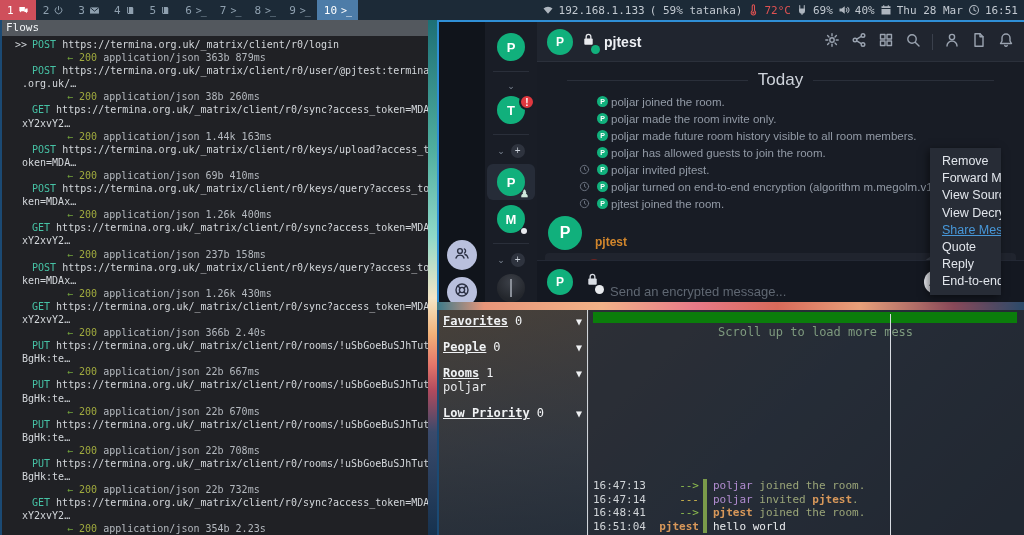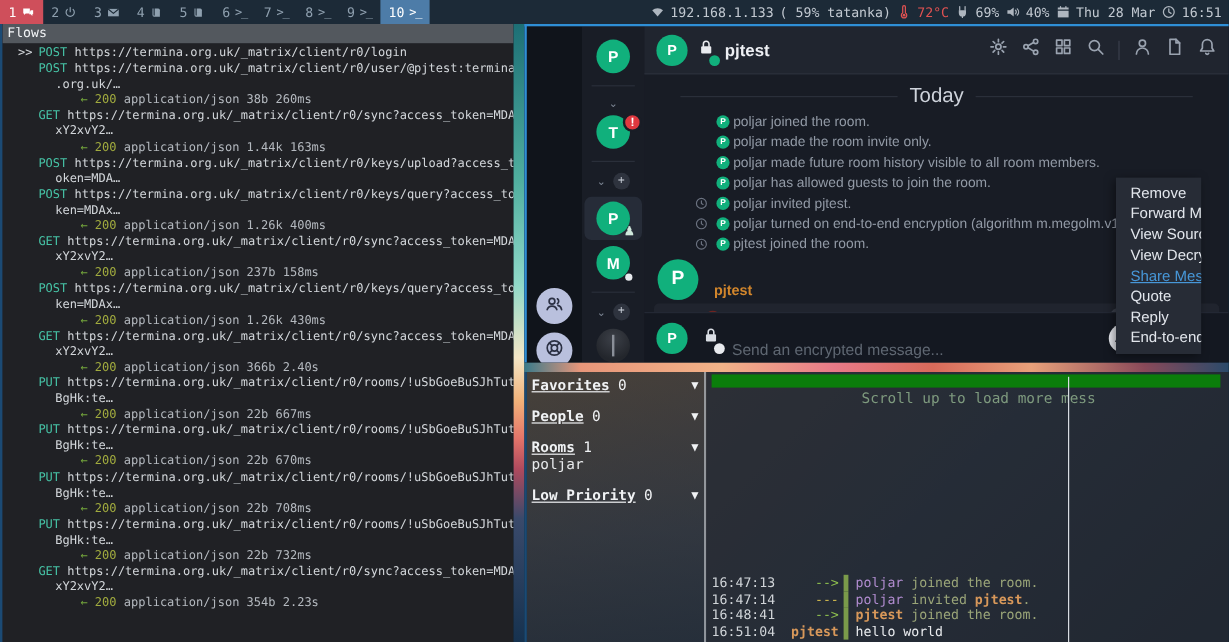--- a/index.html
+++ b/index.html
@@ -22,21 +22,21 @@
   .sicon.red { color:#e05252; }
 
   
   .mitm { position:absolute; left:0; top:20px; width:428px; height:515px; background:#202125; border-left:2px solid #1b4a74; overflow:hidden; font-family:"DejaVu Sans Mono",monospace; font-size:10px; }
   .mitm-header { height:16px; background:#53585e; color:#f2f4f6; padding-left:4px; line-height:16px; font-size:11px; }
   .flowlist { padding-top:2px; }
   .fl-line { line-height:13.1px; white-space:pre; color:#d3d7db; }
   .fl-l1 { padding-left:13px; }
   .fl-marker { display:inline-block; width:17px; color:#d0d4d8; }
   .fl-method { color:#46c2a5; }
-  .fl-l2 { padding-left:44px; color:#d3d7db; }
+  .fl-l2 { padding-left:20px; color:#d3d7db; }
   .fl-l3 { padding-left:65px; }
   .fl-arrow { color:#74a63c; }
   .fl-code { color:#a0aa3e; }
   .fl-rest { color:#b4b9bf; }
 
   
   .gap-v { position:absolute; left:428px; top:20px; width:9px; height:515px; background:linear-gradient(180deg,#1d6f75 0%,#4fae9e 25%,#8fd8c8 42%,#f4e6c6 54%,#f2b279 61%,#e4756a 67%,#b04a5e 72%,#3a4a6b 80%,#16324f 100%); }
   .gap-h { position:absolute; left:437px; top:302px; width:587px; height:8px; background:linear-gradient(90deg,#3a7a8a 0%,#e8967a 8%,#f2b288 28%,#e87a88 44%,#d86a5a 58%,#e8a07a 72%,#8a4a5a 88%,#2a4a6a 100%); }
 
   
@@ -245,34 +245,36 @@
         </span>
       <span>16:51</span>
     </div>
   </div>
 
   <div class="mitm">
     <div class="mitm-header">Flows</div>
     <div class="flowlist">
         <div>
           <div class="fl-line fl-l1"><span class="fl-marker">&gt;&gt;</span><span class="fl-method">POST</span> <span class="fl-url">https://termina.org.uk/_matrix/client/r0/login</span></div>
+          <div class="fl-line fl-l3"><span class="fl-arrow">← </span><span class="fl-code">200</span> <span class="fl-rest">application/json 363b 879ms</span></div>
         </div>
         <div>
           <div class="fl-line fl-l1"><span class="fl-marker"></span><span class="fl-method">POST</span> <span class="fl-url">https://termina.org.uk/_matrix/client/r0/user/@pjtest:termina</span></div>
           <div class="fl-line fl-l2">.org.uk/…</div>
           <div class="fl-line fl-l3"><span class="fl-arrow">← </span><span class="fl-code">200</span> <span class="fl-rest">application/json 38b 260ms</span></div>
         </div>
         <div>
           <div class="fl-line fl-l1"><span class="fl-marker"></span><span class="fl-method">GET</span> <span class="fl-url">https://termina.org.uk/_matrix/client/r0/sync?access_token=MDA</span></div>
           <div class="fl-line fl-l2">xY2xvY2…</div>
           <div class="fl-line fl-l3"><span class="fl-arrow">← </span><span class="fl-code">200</span> <span class="fl-rest">application/json 1.44k 163ms</span></div>
         </div>
         <div>
           <div class="fl-line fl-l1"><span class="fl-marker"></span><span class="fl-method">POST</span> <span class="fl-url">https://termina.org.uk/_matrix/client/r0/keys/upload?access_t</span></div>
           <div class="fl-line fl-l2">oken=MDA…</div>
+          <div class="fl-line fl-l3"><span class="fl-arrow">← </span><span class="fl-code">200</span> <span class="fl-rest">application/json 69b 410ms</span></div>
         </div>
         <div>
           <div class="fl-line fl-l1"><span class="fl-marker"></span><span class="fl-method">POST</span> <span class="fl-url">https://termina.org.uk/_matrix/client/r0/keys/query?access_to</span></div>
           <div class="fl-line fl-l2">ken=MDAx…</div>
           <div class="fl-line fl-l3"><span class="fl-arrow">← </span><span class="fl-code">200</span> <span class="fl-rest">application/json 1.26k 400ms</span></div>
         </div>
         <div>
           <div class="fl-line fl-l1"><span class="fl-marker"></span><span class="fl-method">GET</span> <span class="fl-url">https://termina.org.uk/_matrix/client/r0/sync?access_token=MDA</span></div>
           <div class="fl-line fl-l2">xY2xvY2…</div>
           <div class="fl-line fl-l3"><span class="fl-arrow">← </span><span class="fl-code">200</span> <span class="fl-rest">application/json 237b 158ms</span></div>

